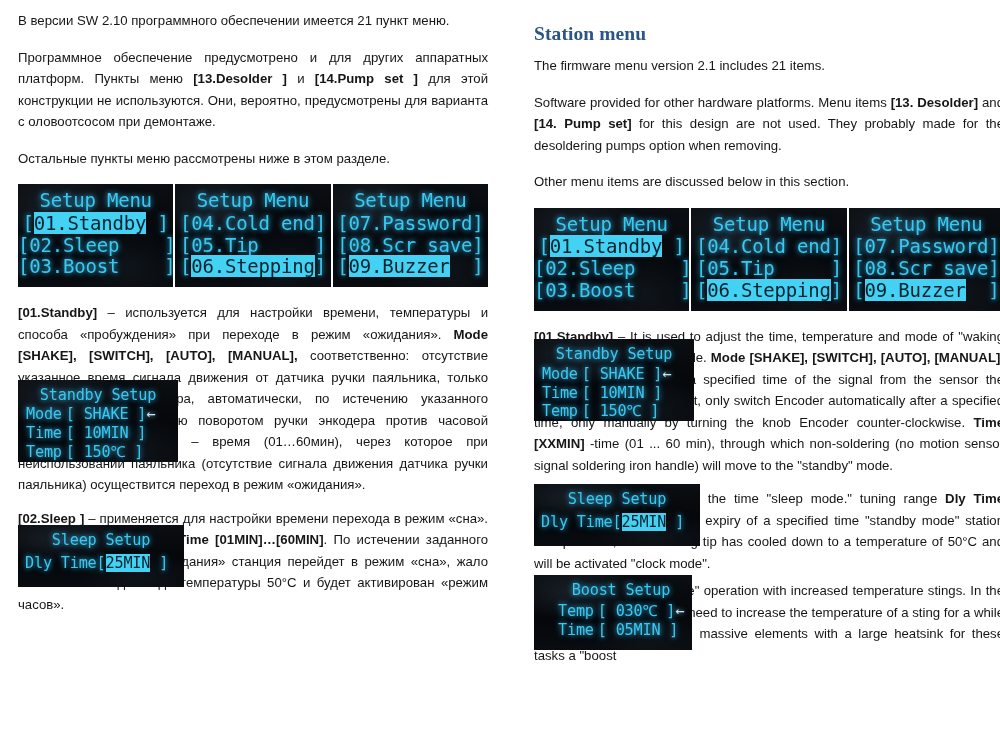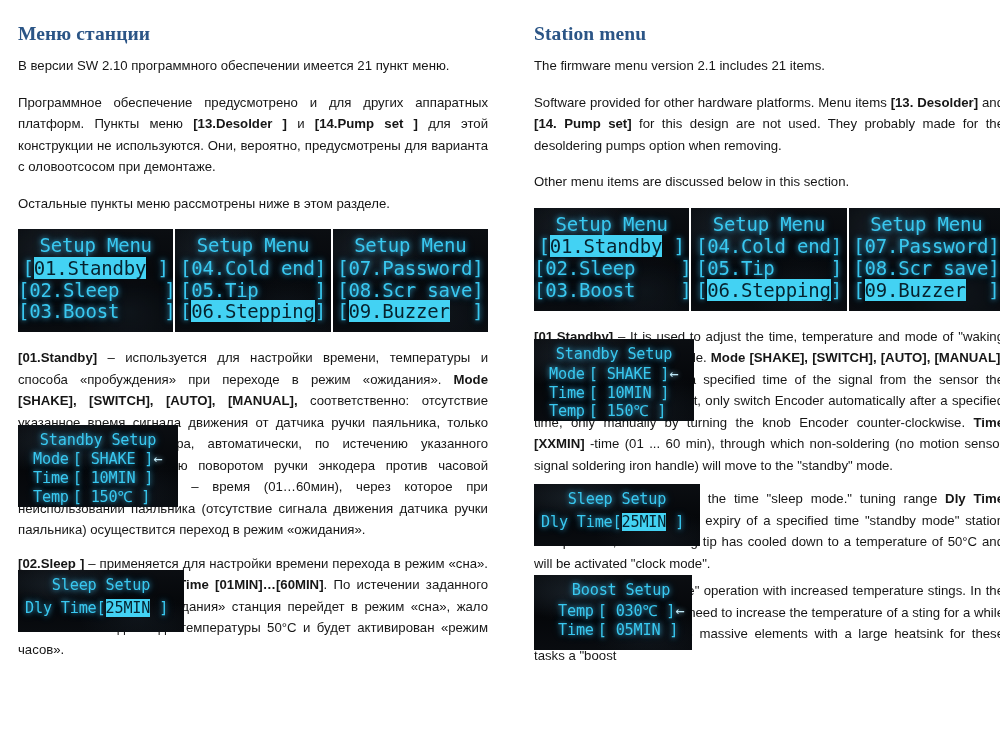--- a/index.html
+++ b/index.html
@@ -92,39 +92,38 @@
   .lcd-strip .lcd .ln.row { margin-bottom: 2px; }
 
   
   .lcd-panel { padding: 8px 0 9px 0; }
   .lcd-panel .ln { font-size: 15.2px; letter-spacing: -0.2px; margin-bottom: 3px; }
 
   .lcd-standby { width: 160px; height: 82px; }
   .lcd-sleep   { width: 166px; height: 62px; }
   .lcd-boost   { width: 158px; height: 75px; }
 
-  .lcd-standby .ln { padding-left: 15px; }
+  .lcd-standby .ln { padding-left: 8px; }
   .lcd-standby .ln.title { padding-left: 0; text-align: center; margin-bottom: 4px;}
   .lcd-sleep .ln.title { text-align: center; margin-bottom: 7px; }
   .lcd-sleep .ln.row { padding-left: 7px; }
   .lcd-boost .ln.title { text-align: center; margin-bottom: 5px; }
   .lcd-boost .ln.row { padding-left: 8px; }
 
   
   .fl-left { float: left; margin: 2px 12px 4px 0; }
   .clearfix::after { content:""; display:block; clear:both; }
 </style>
 </head>
 <body>
 
 <div class="page">
 
   <div class="col col-left">
 
-    <h1 class="section-title">Меню станции</h1>
 
     <div class="sp-sm"></div>
     <p class="para">В версии SW 2.10 программного обеспечении имеется 21 пункт меню.</p>
 
     <div class="sp-md"></div>
     <p class="para just"><span>Программное обеспечение предусмотрено и для других аппаратных платформ. Пункты меню </span><b>[13.Desolder ]</b><span> и </span><b>[14.Pump set ]</b><span> для этой конструкции не используются. Они, вероятно, предусмотрены для варианта с оловоотсосом при демонтаже.</span></p>
 
     <div class="sp-md"></div>
     <p class="para">Остальные пункты меню рассмотрены ниже в этом разделе.</p>
 

